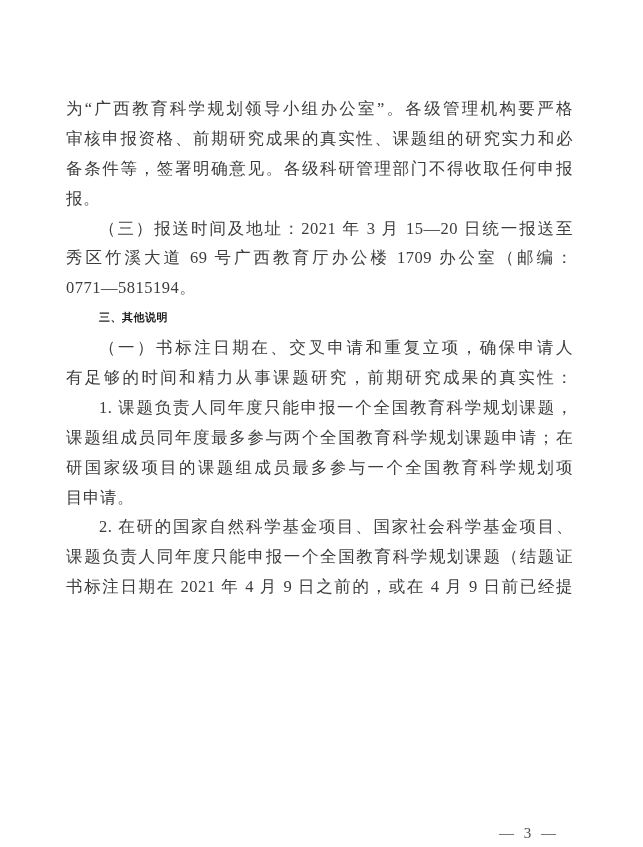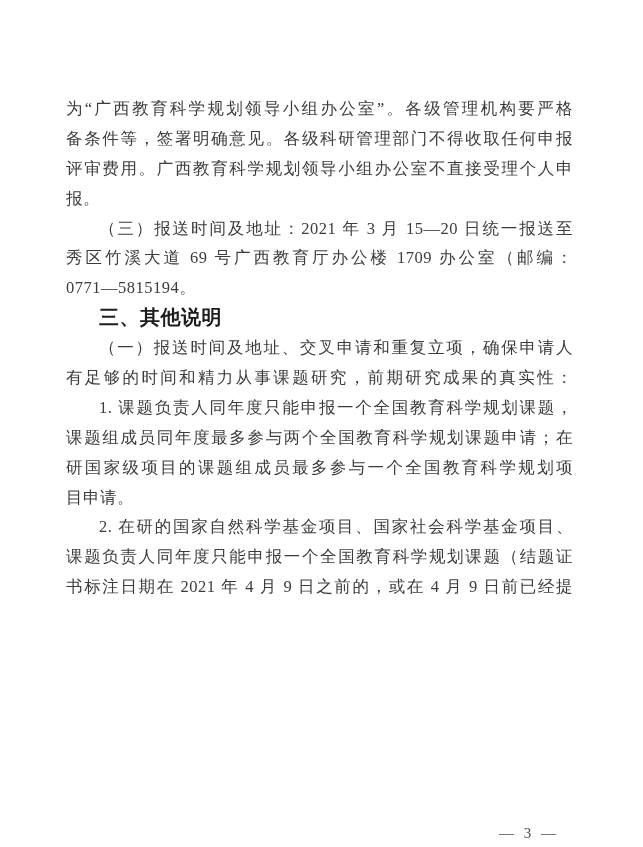--- a/index.html
+++ b/index.html
@@ -39,21 +39,21 @@
   .line.flush {
     text-align-last: left;
   }
   .line.indent {
     text-indent: 33px;
   }
   .line.heading {
     font-family: "Liberation Sans", "DejaVu Sans", sans-serif;
     font-weight: bold;
     color: #1c1c1c;
-    font-size: 20px;
+    font-size: 11px;
     text-align-last: left;
   }
   .footer {
     position: absolute;
     top: 777px;
     right: 84px;
     height: 20px;
     line-height: 20px;
     font-size: 15px;
     color: #4a4a4a;
@@ -61,34 +61,34 @@
     font-family: "Liberation Serif", "DejaVu Serif", serif;
   }
 </style>
 </head>
 <body>
 
 <div class="page">
   <main class="textblock" id="textblock">
       <div class="paragraph">
         <div class="line">为“广西教育科学规划领导小组办公室”。各级管理机构要严格</div>
+        <div class="line">审核申报资格、前期研究成果的真实性、课题组的研究实力和必</div>
         <div class="line">备条件等，签署明确意见。各级科研管理部门不得收取任何申报</div>
-        <div class="line">评审费用。广西教育科学规划领导小组办公室不直接受理个人申</div>
         <div class="line flush">报。</div>
       </div>
       <div class="paragraph">
         <div class="line indent">（三）报送时间及地址：2021 年 3 月 15—20 日统一报送至</div>
         <div class="line">秀区竹溪大道 69 号广西教育厅办公楼 1709 办公室（邮编：</div>
         <div class="line flush">0771—5815194。</div>
       </div>
       <div class="paragraph">
         <div class="line heading indent flush">三、其他说明</div>
       </div>
       <div class="paragraph">
-        <div class="line indent">（一）报送时间及地址、交叉申请和重复立项，确保申请人</div>
+        <div class="line indent">（一）书标注日期在、交叉申请和重复立项，确保申请人</div>
         <div class="line">有足够的时间和精力从事课题研究，前期研究成果的真实性：</div>
       </div>
       <div class="paragraph">
         <div class="line indent">1. 课题负责人同年度只能申报一个全国教育科学规划课题，</div>
         <div class="line">课题组成员同年度最多参与两个全国教育科学规划课题申请；在</div>
         <div class="line">研国家级项目的课题组成员最多参与一个全国教育科学规划项</div>
         <div class="line flush">目申请。</div>
       </div>
       <div class="paragraph">
         <div class="line indent">2. 在研的国家自然科学基金项目、国家社会科学基金项目、</div>

